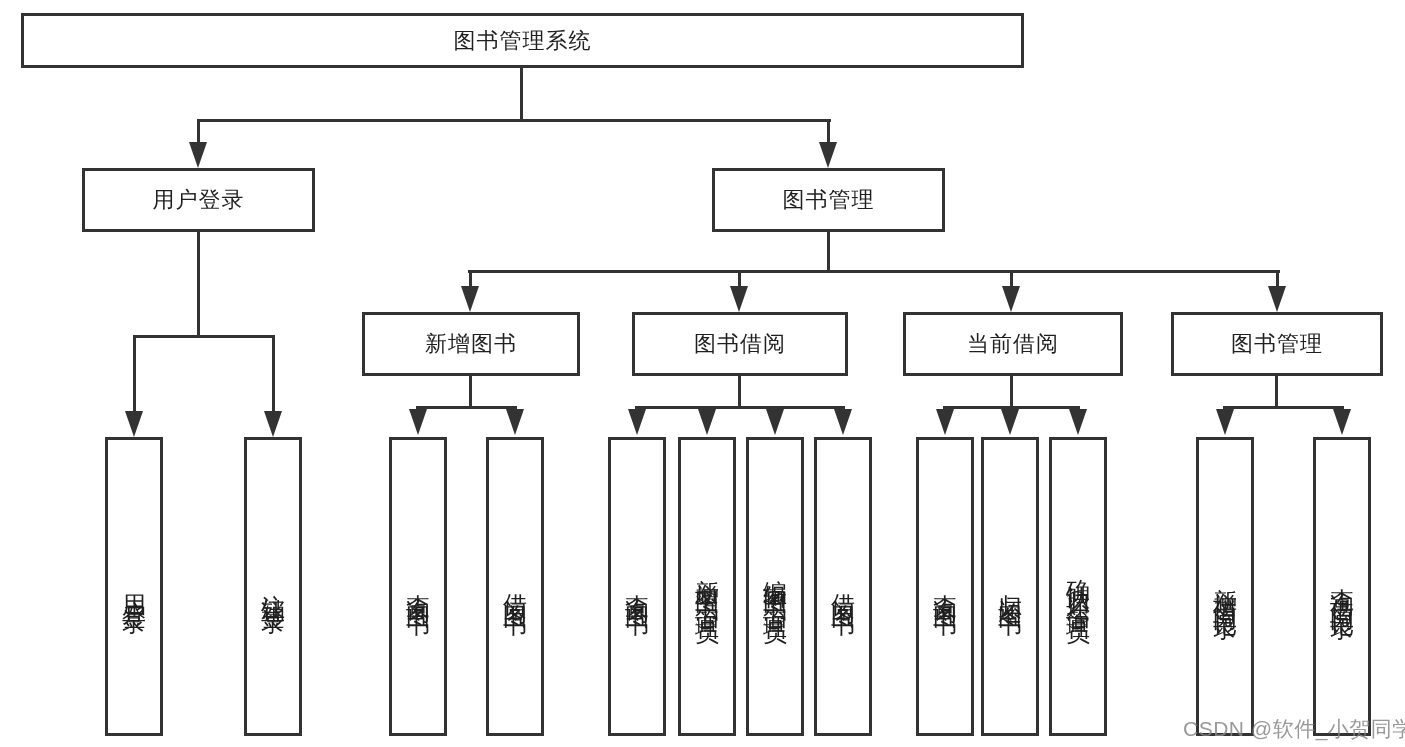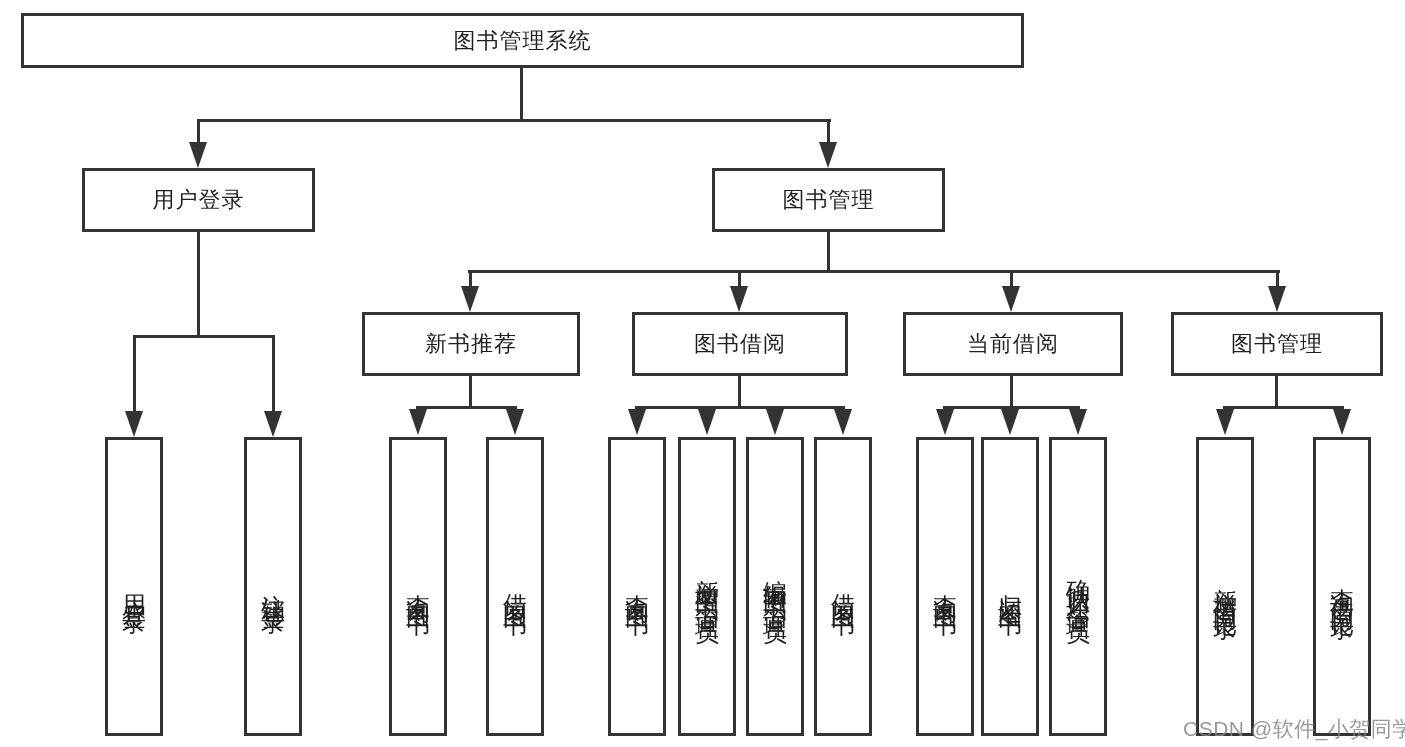--- a/index.html
+++ b/index.html
@@ -100,21 +100,21 @@
   <div class="v" style="left:469px; top:270px; height:18px;"></div>
   <div class="arr" style="left:461px; top:286px;"></div>
   <div class="v" style="left:738px; top:270px; height:18px;"></div>
   <div class="arr" style="left:730px; top:286px;"></div>
   <div class="v" style="left:1010px; top:270px; height:18px;"></div>
   <div class="arr" style="left:1002px; top:286px;"></div>
   <div class="v" style="left:1276px; top:270px; height:18px;"></div>
   <div class="arr" style="left:1268px; top:286px;"></div>
 
   <div class="box" style="left:362px; top:312px; width:218px; height:64px;">
-    <span>新书推荐</span>
+    <span>新增图书</span>
   </div>
   <div class="box" style="left:903px; top:312px; width:220px; height:64px;">
     <span>当前借阅</span>
   </div>
   <div class="box" style="left:632px; top:312px; width:216px; height:64px;">
     <span>图书借阅</span>
   </div>
   <div class="box" style="left:1171px; top:312px; width:212px; height:64px;">
     <span>图书管理</span>
   </div>

